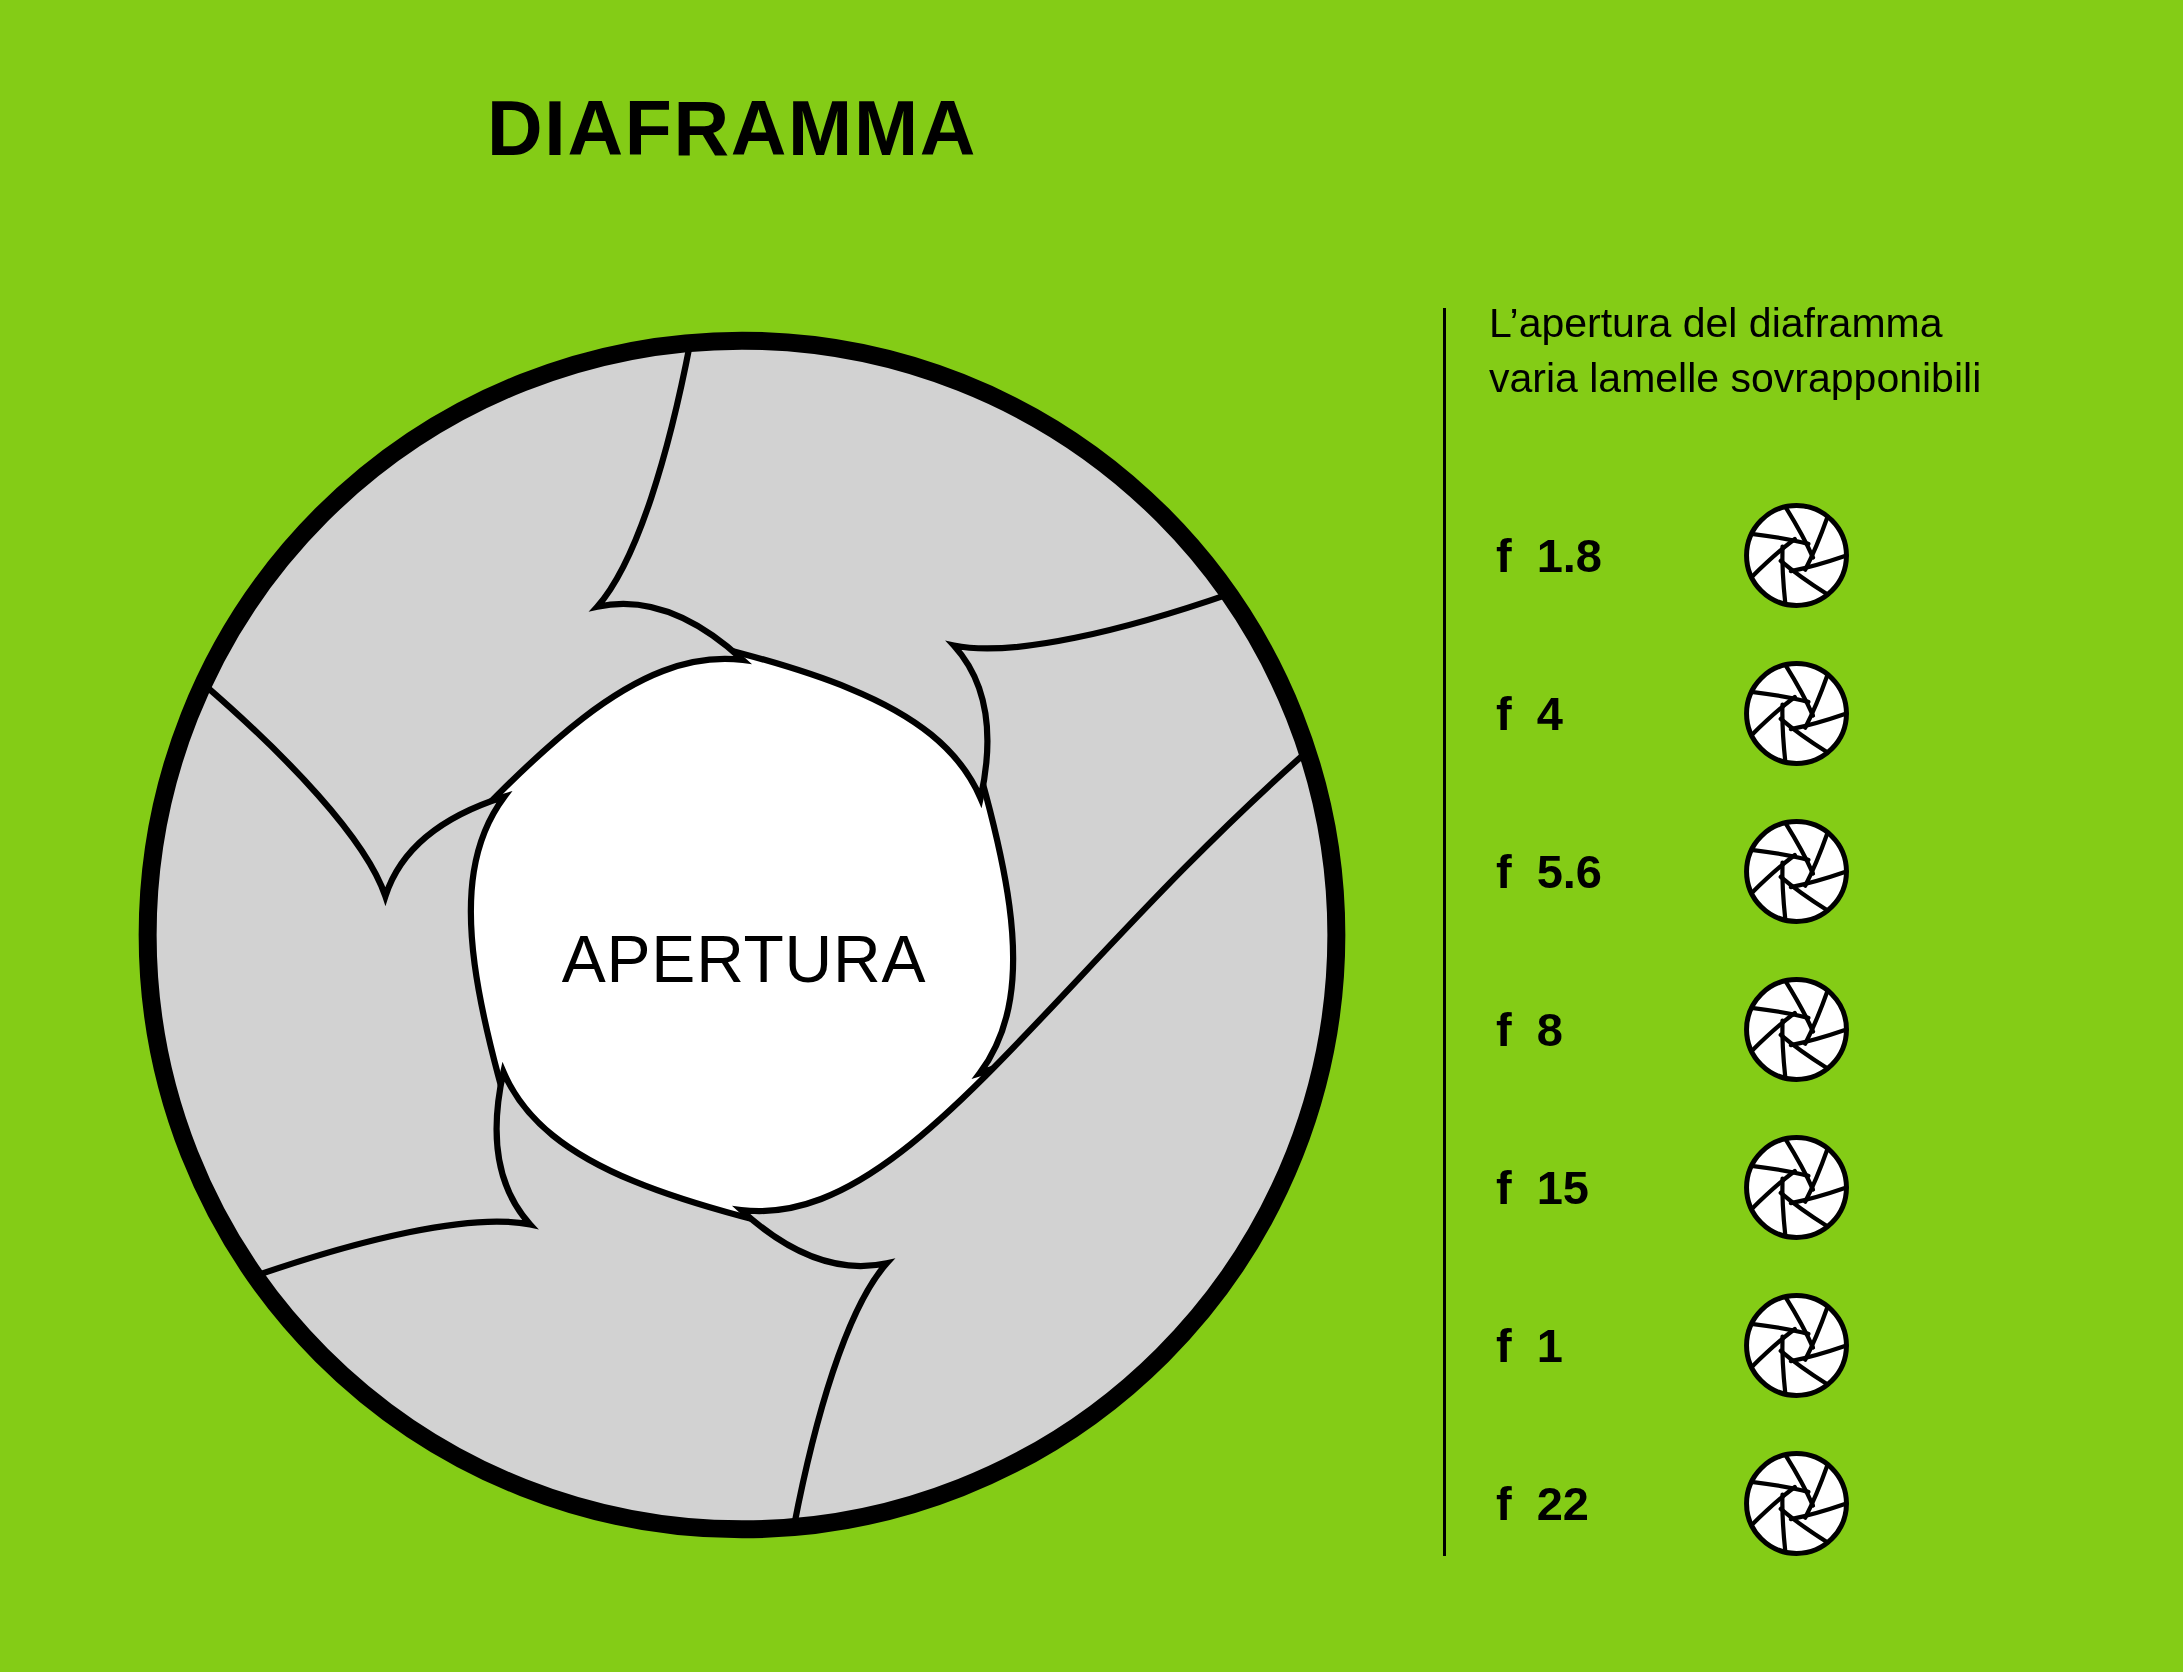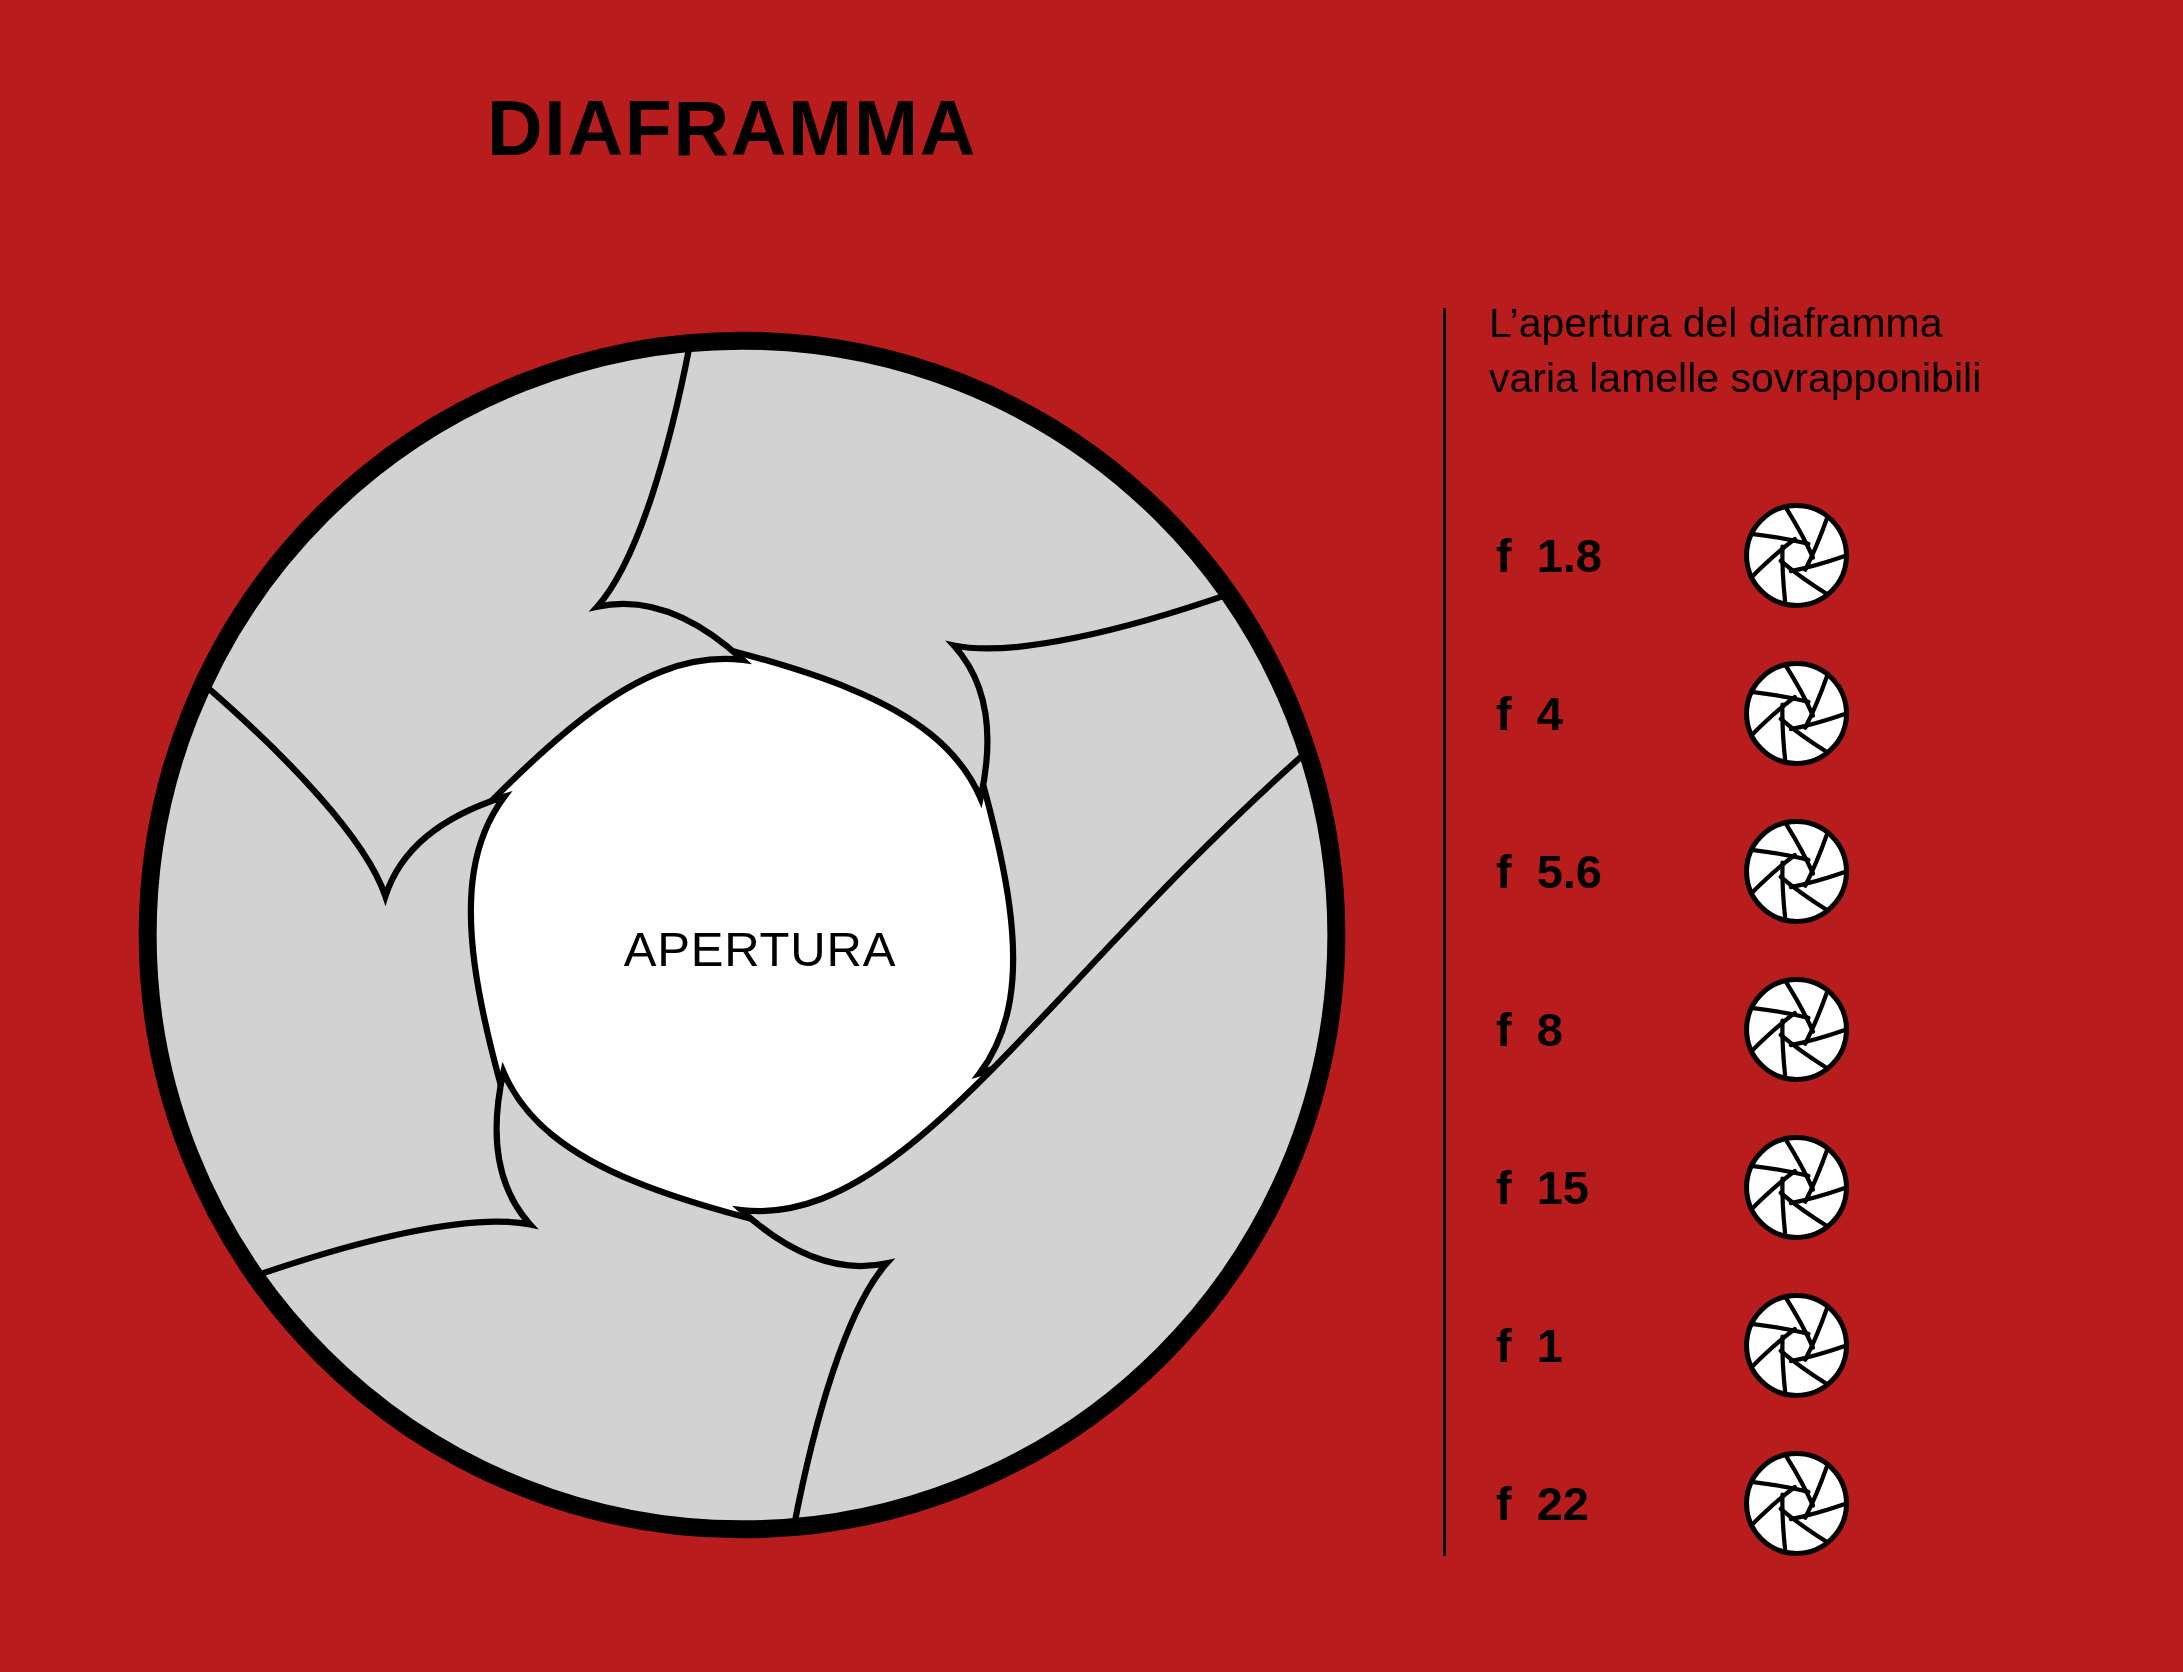--- a/index.html
+++ b/index.html
@@ -1,20 +1,20 @@
 <!DOCTYPE html>
 <html style="font-size:13.4px"><head>
 <meta charset="utf-8">
 <style>
   * { margin:0; padding:0; box-sizing:border-box; }
   html,body { background:#ffffff; }
   .page {
     position:relative;
     width:2183px; height:1672px;
-    background:#b91c1c;
+    background:#84cc16;
     overflow:hidden;
     font-family:"Liberation Sans","DejaVu Sans",sans-serif;
     color:#000;
   }
   .title {
     position:absolute;
     left:487px; top:84px;
     font-size:77px;
     font-weight:bold;
     letter-spacing:1.7px;
@@ -29,24 +29,24 @@
     position:absolute;
     left:408px; top:351px;
     width:672px;
     text-align:center;
     font-size:50px;
     line-height:55px;
     white-space:nowrap;
   }
   .aperture-label {
     position:absolute;
-    left:508px; top:921px;
+    left:492px; top:921px;
     width:504px;
     text-align:center;
-    font-size:49px;
+    font-size:66px;
     letter-spacing:0.8px;
   }
   .separator {
     position:absolute;
     left:1443px; top:308px;
     width:3.4px; height:1248px;
     background:#000;
   }
   .description {
     position:absolute;

